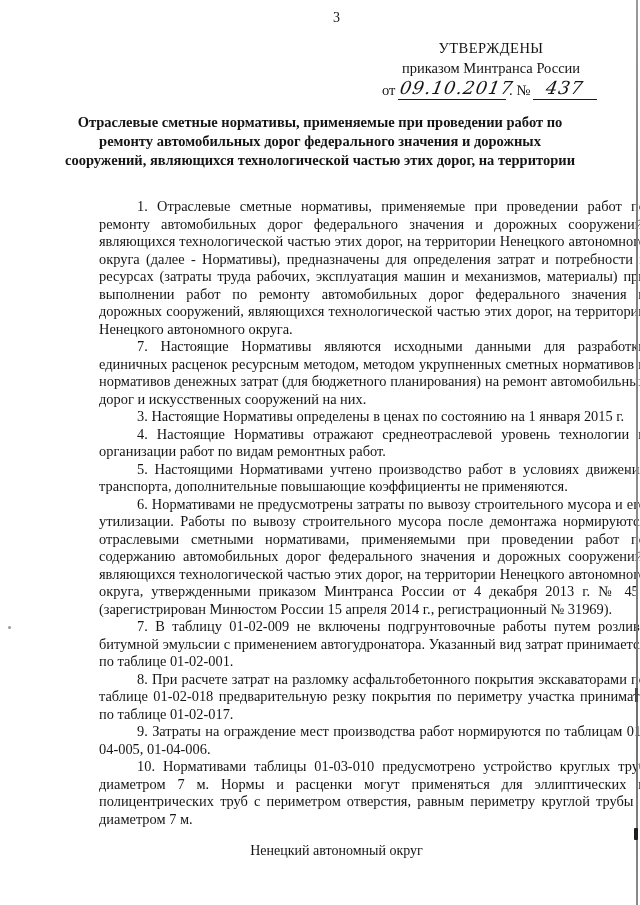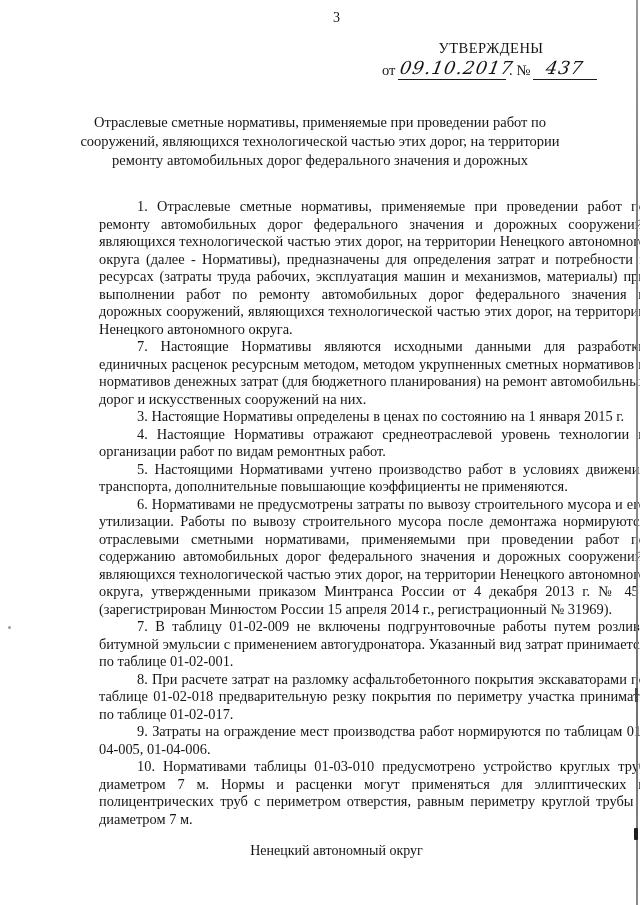--- a/index.html
+++ b/index.html
@@ -39,21 +39,21 @@
     display:inline-block;
     border-bottom:1.6px solid #1b1b1b;
     text-align:center;
     margin:0 3px;
   }
   .uline.date{min-width:104px;}
   .uline.num{min-width:64px;}
   
   .doc-title{
     position:absolute;top:113px;left:0;width:640px;
-    font-weight:normal;font-size:14.5px;line-height:19px;
+    font-weight:bold;font-size:14.5px;line-height:19px;
     text-align:center;
   }
   .doc-title div{white-space:nowrap;}
   
   .body-text{
     position:absolute;top:198px;left:63px;width:547px;
     font-size:14.4px;line-height:17.5px;
     text-align:justify;
     margin-left:36px;
   }
@@ -87,32 +87,33 @@
 </style>
 </head>
 <body>
 
 <div class="page">
 
   <div class="page-number">3</div>
 
   <div class="approval">
     <div class="status">УТВЕРЖДЕНЫ</div>
+    <div class="by">приказом Минтранса России</div>
     <div class="numline">
       <span>от</span>
       <span class="uline date"><span class="hand">09.10.2017</span></span>
       <span>. №</span>
       <span class="uline num"><span class="hand">437</span></span>
     </div>
   </div>
 
   <div class="doc-title">
     <div>Отраслевые сметные нормативы, применяемые при проведении работ по</div>
+    <div>ремонту автомобильных дорог федерального значения и дорожных</div>
     <div>сооружений, являющихся технологической частью этих дорог, на территории</div>
-    <div>ремонту автомобильных дорог федерального значения и дорожных</div>
   </div>
 
   <div class="body-text">
     <p>1. Отраслевые сметные нормативы, применяемые при проведении работ по ремонту автомобильных дорог федерального значения и дорожных сооружений, являющихся технологической частью этих дорог, на территории Ненецкого автономного округа (далее - Нормативы), предназначены для определения затрат и потребности в ресурсах (затраты труда рабочих, эксплуатация машин и механизмов, материалы) при выполнении работ по ремонту автомобильных дорог федерального значения и дорожных сооружений, являющихся технологической частью этих дорог, на территории Ненецкого автономного округа.</p>
     <p>7. Настоящие Нормативы являются исходными данными для разработки единичных расценок ресурсным методом, методом укрупненных сметных нормативов и нормативов денежных затрат (для бюджетного планирования) на ремонт автомобильных дорог и искусственных сооружений на них.</p>
     <p>3. Настоящие Нормативы определены в ценах по состоянию на 1 января 2015 г.</p>
     <p>4. Настоящие Нормативы отражают среднеотраслевой уровень технологии и организации работ по видам ремонтных работ.</p>
     <p>5. Настоящими Нормативами учтено производство работ в условиях движения транспорта, дополнительные повышающие коэффициенты не применяются.</p>
     <p>6. Нормативами не предусмотрены затраты по вывозу строительного мусора и его утилизации. Работы по вывозу строительного мусора после демонтажа нормируются отраслевыми сметными нормативами, применяемыми при проведении работ по содержанию автомобильных дорог федерального значения и дорожных сооружений, являющихся технологической частью этих дорог, на территории Ненецкого автономного округа, утвержденными приказом Минтранса России от 4 декабря 2013 г. № 451 (зарегистрирован Минюстом России 15 апреля 2014 г., регистрационный № 31969).</p>
     <p>7. В таблицу 01-02-009 не включены подгрунтовочные работы путем розлива битумной эмульсии с применением автогудронатора. Указанный вид затрат принимается по таблице 01-02-001.</p>

